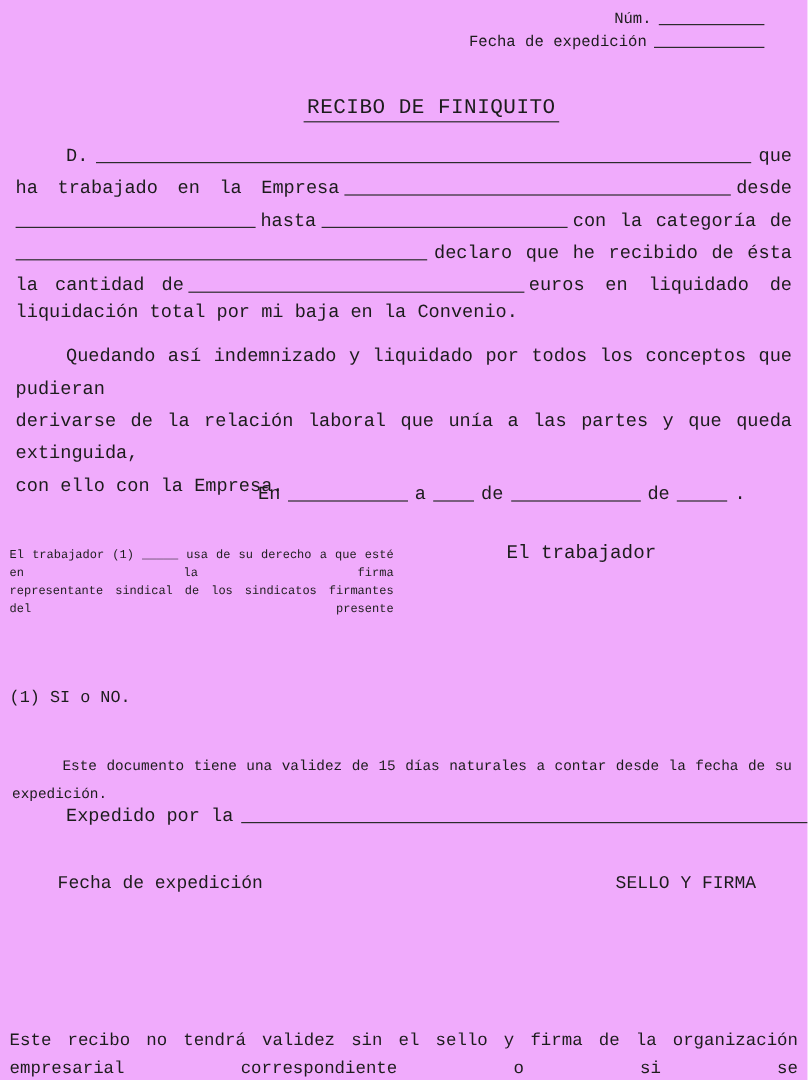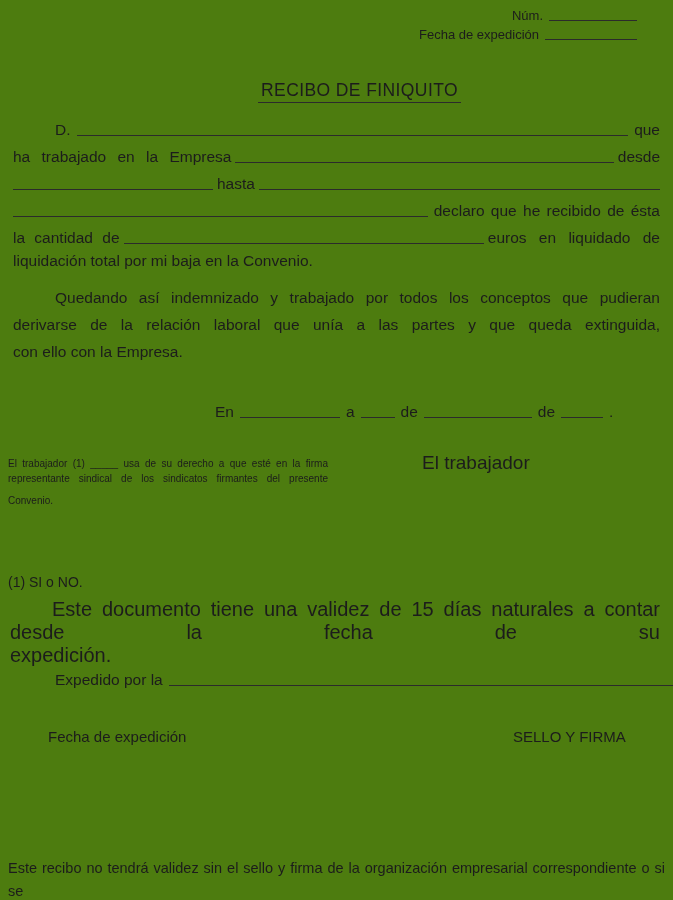--- a/index.html
+++ b/index.html
@@ -1,18 +1,18 @@
 <!DOCTYPE html>
 <html><head>
 <meta charset="utf-8">
 <style>
   html,body{margin:0;padding:0;background:#fff;}
   .page{
-    position:relative;width:673px;height:900px;background:#4d7c0f;
-    font-family:Liberation Sans, sans-serif;
+    position:relative;width:673px;height:900px;background:#f0abfc;
+    font-family:Liberation Mono, monospace;
     color:#1c1c1c;overflow:hidden;
   }
   
   .fline{display:flex;align-items:flex-end;height:27px;}
   .fline span{white-space:nowrap;}
   .blank{border-bottom:1.3px solid #2b2b2b;margin-bottom:3px;height:0;}
   .grow{flex:1 1 auto;}
   .jline{line-height:27px;text-align:justify;text-align-last:justify;}
   .lline{line-height:27px;text-align:left;}
 
@@ -38,32 +38,32 @@
 
   
   .p2{position:absolute;top:284px;left:13px;width:647px;font-size:15.5px;}
   .ti42{text-indent:42px;}
 
   
   .dateline{position:absolute;top:394px;left:215px;font-size:15.5px;}
   .b100{width:100px;} .b34{width:34px;} .b108{width:108px;} .b42{width:42px;}
 
   
-  .worker{position:absolute;top:452px;left:422px;font-size:19px;}
+  .worker{position:absolute;top:452px;left:422px;font-size:16px;}
 
   
   .smallprint{position:absolute;top:456px;left:8px;width:320px;font-size:10px;}
   .sp-j{line-height:15px;text-align:justify;text-align-last:justify;}
   .sp-l{line-height:15px;margin-top:7px;}
 
   
   .footnote{position:absolute;top:574px;left:8px;font-size:14px;}
 
   
-  .p3{position:absolute;top:598px;left:10px;width:650px;font-size:20px;}
+  .p3{position:absolute;top:628px;left:10px;width:650px;font-size:12px;}
   .p3 .jline,.p3 .lline{line-height:23px;}
 
   
   .expedido{position:absolute;top:662px;left:13px;width:642px;font-size:15.5px;}
 
   
   .fecha2{position:absolute;top:728px;left:48px;font-size:15px;}
   .sello{position:absolute;top:728px;left:513px;font-size:15px;}
 
   
@@ -98,35 +98,36 @@
     </div>
     <div class="fline g8">
       <span class="ws7">ha trabajado en la Empresa</span>
       <span class="blank grow"></span>
       <span>desde</span>
     </div>
     <div class="fline g8">
       <span class="blank b200"></span>
       <span>hasta</span>
       <span class="blank grow"></span>
+      <span class="ws2">con la categoría de</span>
     </div>
     <div class="fline g10">
       <span class="blank grow"></span>
       <span class="ws2">declaro que he recibido de ésta</span>
     </div>
     <div class="fline g8">
       <span class="ws5">la cantidad de</span>
       <span class="blank grow"></span>
       <span class="ws8">euros en liquidado de</span>
     </div>
     <div class="lline">liquidación total por mi baja en la Convenio.</div>
   </div>
 
   <div class="p2">
-    <div class="jline ti42">Quedando así indemnizado y trabajado por todos los conceptos que pudieran</div>
+    <div class="jline ti42">Quedando así indemnizado y liquidado por todos los conceptos que pudieran</div>
     <div class="jline">derivarse de la relación laboral que unía a las partes y que queda extinguida,</div>
     <div class="lline">con ello con la Empresa.</div>
   </div>
 
   <div class="fline dateline" style="gap:6px;">
     <span>En</span>
     <span class="blank b100"></span>
     <span>a</span>
     <span class="blank b34"></span>
     <span>de</span>
@@ -134,21 +135,20 @@
     <span>de</span>
     <span class="blank b42"></span>
     <span>.</span>
   </div>
 
   <div class="worker">El trabajador</div>
 
   <div class="smallprint">
     <div class="sp-j">El trabajador (1) _____ usa de su derecho a que esté en la firma</div>
     <div class="sp-j">representante sindical de los sindicatos firmantes del presente</div>
-    <div class="sp-l">Convenio.</div>
   </div>
 
   <div class="footnote">(1) SI o NO.</div>
 
   <div class="p3">
     <div class="jline ti42">Este documento tiene una validez de 15 días naturales a contar desde la fecha de su</div>
     <div class="lline">expedición.</div>
   </div>
 
   <div class="fline expedido indent g6">

